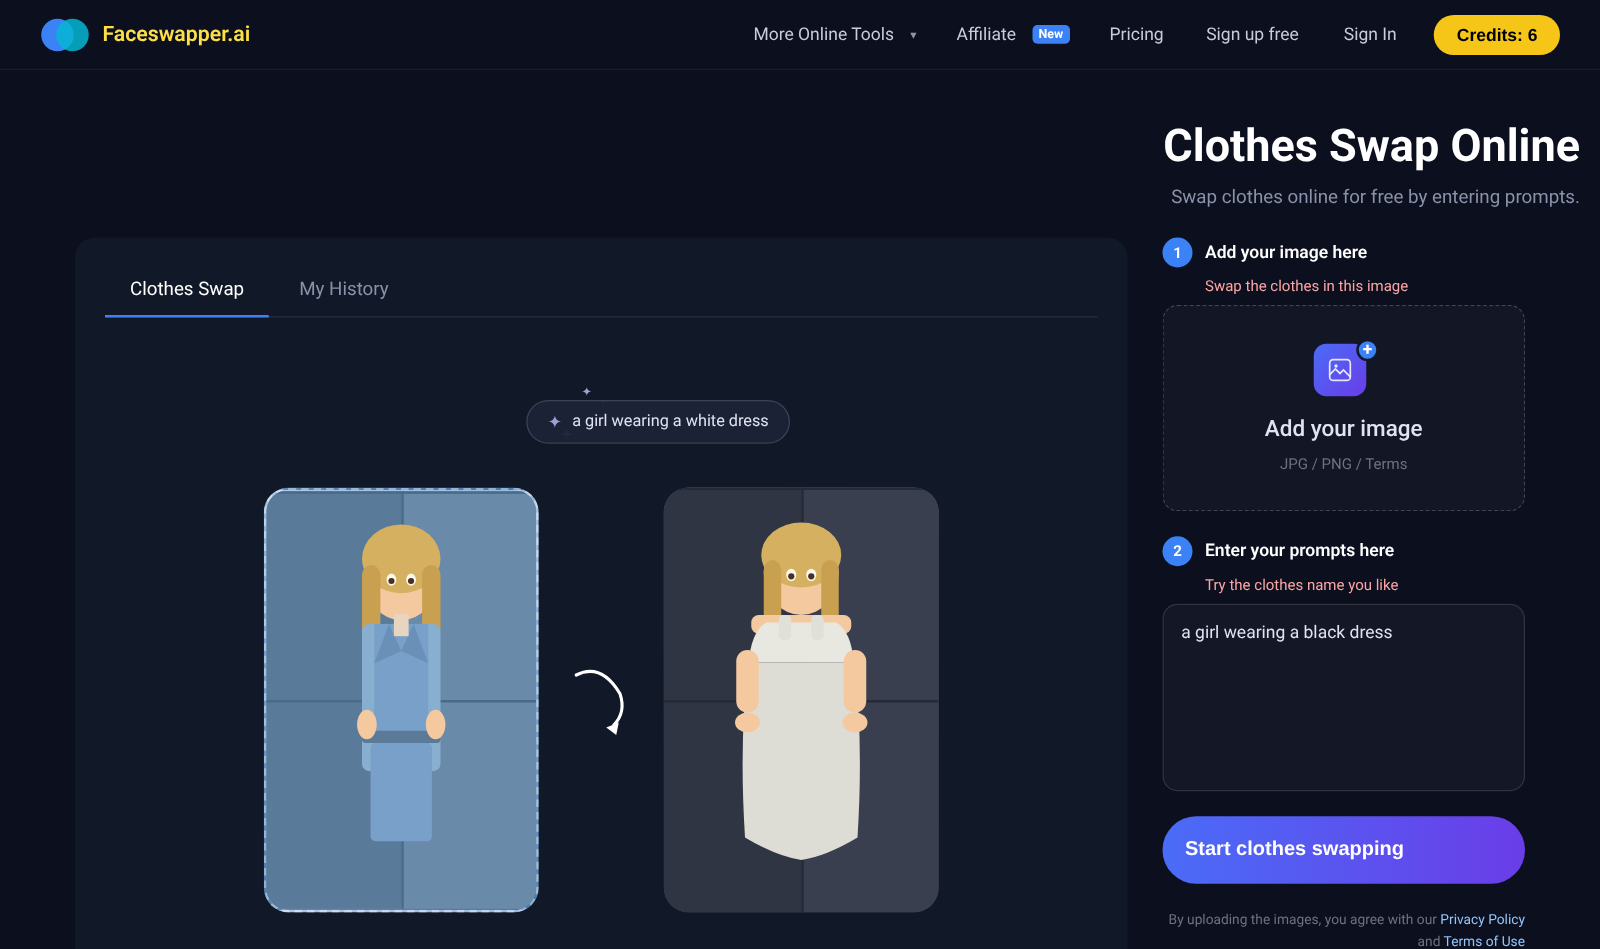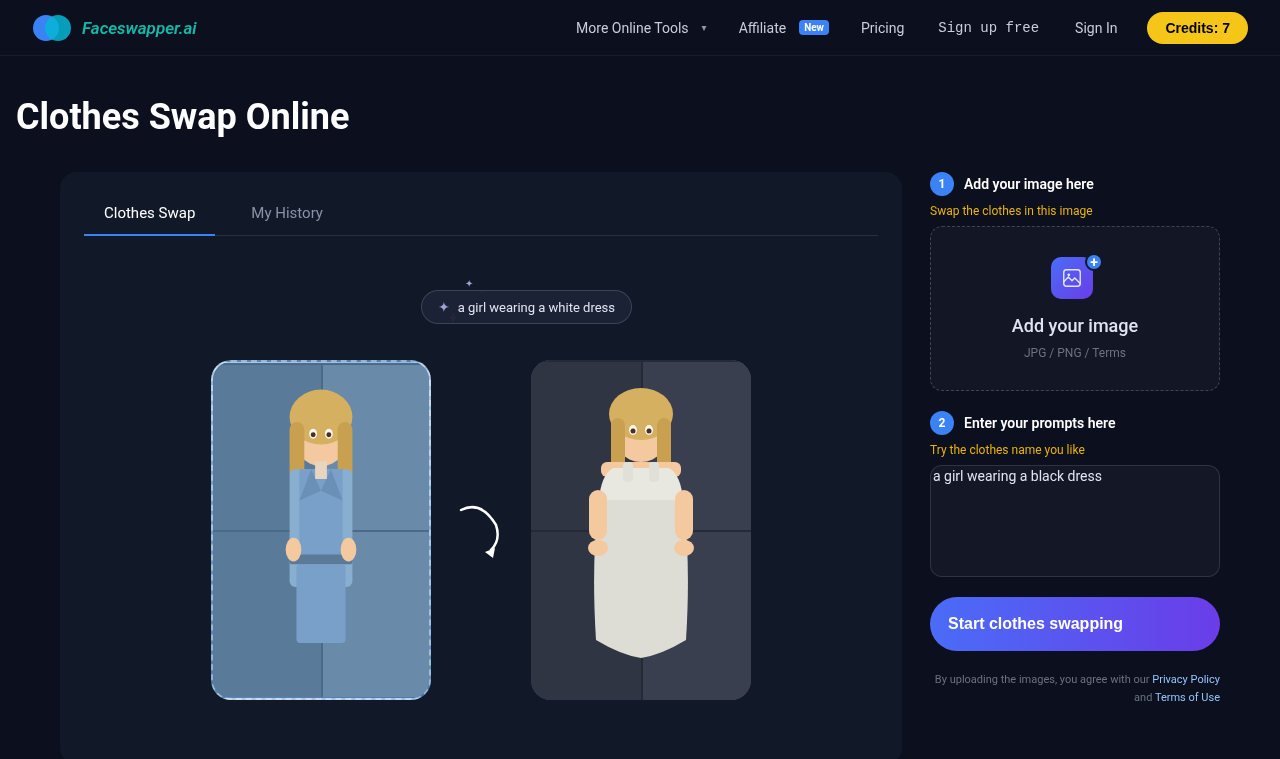--- a/index.html
+++ b/index.html
@@ -27,22 +27,21 @@
       gap: 10px;
       margin-right: auto;
     }
     .logo-icon {
       width: 40px;
       height: 40px;
     }
     .logo-text {
       font-size: 17px;
       font-weight: 600;
-      color: #14b8a6;
-      font-style: italic;
+      color: #fde047;
     }
     .navbar-links {
       display: flex;
       align-items: center;
       gap: 8px;
     }
     .nav-link {
       color: #c8cdd8;
       font-size: 14px;
       padding: 6px 12px;
@@ -63,21 +62,20 @@
     }
     .nav-chevron {
       font-size: 10px;
       opacity: 0.7;
     }
     .btn-signup {
       color: #c8cdd8;
       font-size: 14px;
       padding: 6px 14px;
       cursor: pointer;
-      font-family: Liberation Mono, monospace;
     }
     .btn-signin {
       color: #c8cdd8;
       font-size: 14px;
       padding: 6px 14px;
       cursor: pointer;
     }
     .btn-credits {
       background: #f5c518;
       color: #000;
@@ -85,21 +83,21 @@
       font-weight: 700;
       padding: 8px 18px;
       border-radius: 20px;
       cursor: pointer;
       border: none;
       margin-left: 8px;
     }
 
     
     .hero {
-      text-align: left;
+      text-align: right;
       padding: 40px 16px 24px;
     }
     .hero-title {
       font-size: 36px;
       font-weight: 700;
       color: #ffffff;
       margin-bottom: 10px;
     }
     .hero-subtitle {
       font-size: 15px;
@@ -117,22 +115,22 @@
     
     .left-panel {
       flex: 1;
       background: #111827;
       border-radius: 16px;
       padding: 24px;
       min-height: 580px;
     }
     .tabs {
       display: flex;
-      gap: 16px;
-      margin-bottom: 24px;
+      gap: 4px;
+      margin-bottom: 36px;
       border-bottom: 1px solid rgba(255,255,255,0.1);
     }
     .tab {
       padding: 8px 20px 12px;
       font-size: 15px;
       cursor: pointer;
       color: #8a91a8;
       border-bottom: 2px solid transparent;
       margin-bottom: -1px;
     }
@@ -256,21 +254,22 @@
       justify-content: center;
       flex-shrink: 0;
     }
     .step-title {
       font-size: 14px;
       font-weight: 600;
       color: #ffffff;
     }
     .step-subtitle {
       font-size: 12px;
-      color: #eab308;
+      color: #fca5a5;
+      margin-left: 34px;
     }
 
     
     .upload-box {
       border: 1.5px dashed rgba(255,255,255,0.2);
       border-radius: 12px;
       padding: 30px 16px;
       display: flex;
       flex-direction: column;
       align-items: center;
@@ -320,23 +319,23 @@
       color: #6b7280;
     }
 
     
     .prompt-textarea {
       border: 1.5px solid rgba(255,255,255,0.12);
       border-radius: 12px;
       background: rgba(255,255,255,0.04);
       color: #e0e4f0;
       font-size: 14px;
-      padding: 2px;
+      padding: 14px;
       resize: none;
-      height: 112px;
+      height: 150px;
       width: 100%;
       outline: none;
       font-family: inherit;
     }
     .prompt-textarea::placeholder { color: #4b5563; }
 
     
     .btn-start {
       width: 100%;
       background: linear-gradient(90deg, #4a6cf7, #6a3de8);
@@ -384,26 +383,27 @@
     </a>
     <a class="nav-link">
       <span>Pricing</span>
     </a>
     <a class="nav-link btn-signup">
       <span>Sign up free</span>
     </a>
     <a class="nav-link btn-signin">
       <span>Sign In</span>
     </a>
-    <button class="btn-credits">Credits: 7</button>
+    <button class="btn-credits">Credits: 6</button>
   </div>
 </nav>
 
 <div class="hero">
   <h1 class="hero-title">Clothes Swap Online</h1>
+  <p class="hero-subtitle">Swap clothes online for free by entering prompts.</p>
 </div>
 
 <div class="main-content">
 
   <div class="left-panel">
     <div class="tabs">
       <div class="tab active">Clothes Swap</div>
       <div class="tab">My History</div>
     </div>
 

